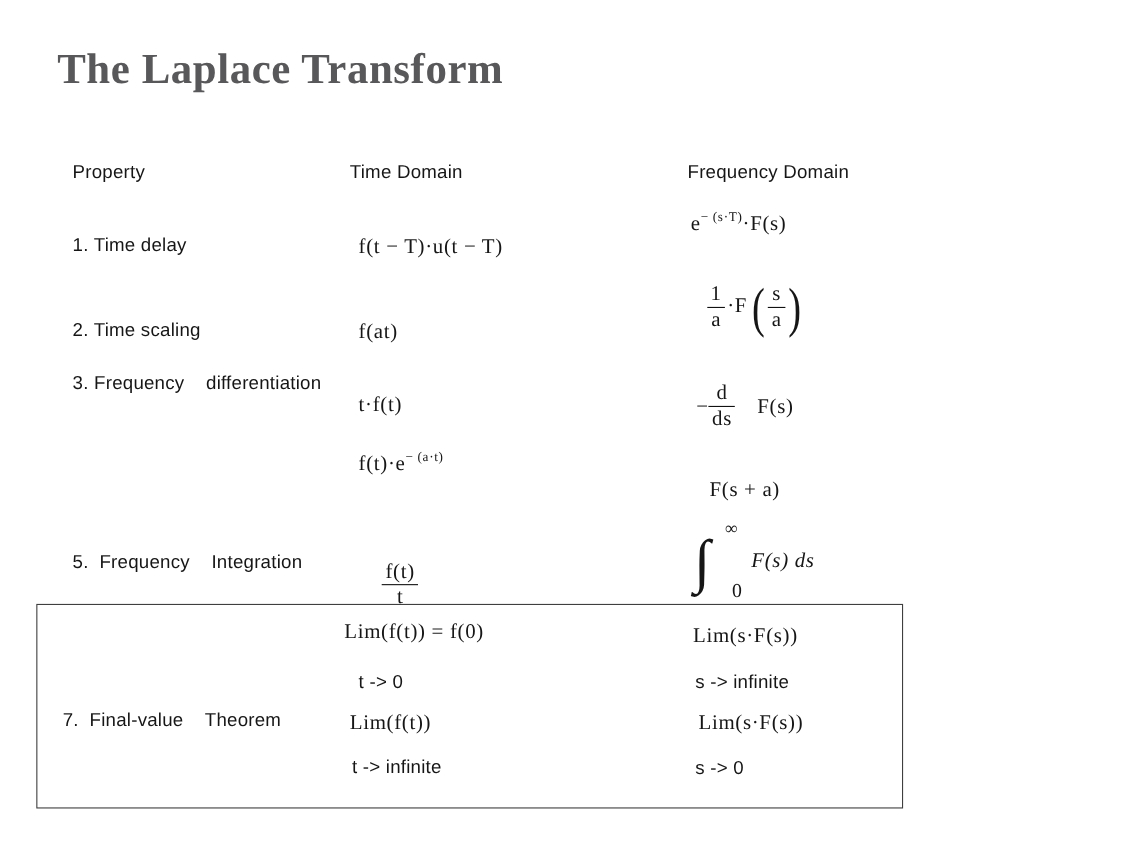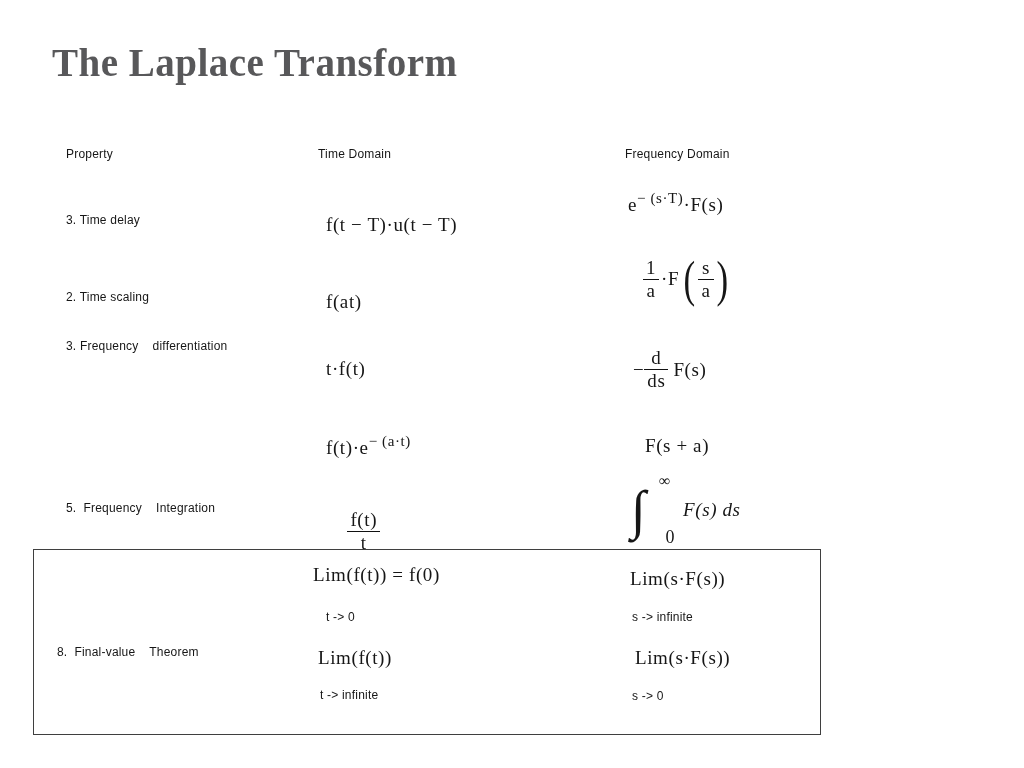--- a/index.html
+++ b/index.html
@@ -1,23 +1,23 @@
 <!DOCTYPE html>
 <html><head>
 <meta charset="utf-8">
 <style>
   html,body{margin:0;padding:0;background:#ffffff;}
   .slide{position:relative;width:1024px;height:768px;background:#ffffff;overflow:hidden;
          font-family:"Liberation Sans",sans-serif;color:#161616;border-radius:12px;}
   .cell{position:absolute;white-space:pre;}
   .title{position:absolute;left:52px;top:40px;font-family:"Liberation Serif",serif;
          font-weight:700;font-size:39px;color:#58585a;letter-spacing:0.5px;}
-  .sans{font-size:12px;letter-spacing:0.2px;}
+  .sans{font-size:17px;letter-spacing:0.2px;}
   .math{font-family:"Liberation Serif",serif;font-size:19px;letter-spacing:0.6px;}
-  .sup{font-size:15px;vertical-align:8px;letter-spacing:0.6px;}
+  .sup{font-size:12px;vertical-align:8px;letter-spacing:0.6px;}
   .fx{display:flex;align-items:center;}
   .frac{display:inline-flex;flex-direction:column;text-align:center;vertical-align:middle;}
   .frac .num{display:block;padding:0 3px;line-height:22px;}
   .frac .den{display:block;border-top:1.2px solid #111;padding:0 3px;line-height:22px;}
   .bigparen{font-size:50px;line-height:58px;font-weight:400;transform:scaleX(0.7);}
   .intwrap{position:relative;display:inline-block;width:42px;height:68px;}
   .intglyph{position:absolute;left:0;top:0;font-size:54px;line-height:68px;}
   .intupper{position:absolute;right:2px;top:-3px;font-size:16px;line-height:16px;}
   .intlower{position:absolute;right:-2px;bottom:-2px;font-size:18px;line-height:18px;}
   .intbody{margin-left:10px;font-style:italic;}
@@ -30,62 +30,62 @@
 <div class="slide">
 
   <div class="title">The Laplace Transform</div>
 
   <div class="cell sans" style="left:66px;top:147px">Property</div>
   <div class="cell sans" style="left:318px;top:147px">Time Domain</div>
   <div class="cell sans" style="left:625px;top:147px">Frequency Domain</div>
 
   <div class="box"></div>
 
-  <div class="cell sans" style="left:66px;top:213px">3. Time delay</div>
+  <div class="cell sans" style="left:66px;top:213px">1. Time delay</div>
   <div class="cell math" style="left:326px;top:214px">f(t − T)·u(t − T)</div>
   <div class="cell math" style="left:628px;top:190px"><span>e</span><span class="sup">− (s·T)</span><span>·F(s)</span></div>
 
   <div class="cell sans" style="left:66px;top:290px">2. Time scaling</div>
   <div class="cell math" style="left:326px;top:291px">f(at)</div>
   <div class="cell math fx" style="left:643px;top:250px;height:58px">
     <span class="frac"><span class="num">1</span><span class="den">a</span></span>
     <span style="margin:0 2px">·F</span>
     <span class="bigparen">(</span>
     <span class="frac"><span class="num">s</span><span class="den">a</span></span>
     <span class="bigparen">)</span>
   </div>
 
   <div class="cell sans" style="left:66px;top:339px">3. Frequency    differentiation</div>
   <div class="cell math" style="left:326px;top:358px">t·f(t)</div>
   <div class="cell math fx" style="left:633px;top:347px">
     <span>−</span>
     <span class="frac"><span class="num">d</span><span class="den">ds</span></span>
-    <span style="margin-left:5px">F(s)</span>
+    <span style="margin-left:20px">F(s)</span>
   </div>
 
-  <div class="cell math" style="left:326px;top:433px"><span>f(t)·e</span><span class="sup">− (a·t)</span></div>
+  <div class="cell math" style="left:326px;top:408px"><span>f(t)·e</span><span class="sup">− (a·t)</span></div>
   <div class="cell math" style="left:645px;top:435px">F(s + a)</div>
 
   <div class="cell sans" style="left:66px;top:501px">5.  Frequency    Integration</div>
   <div class="cell math" style="left:326px;top:487px">
     <span class="frac"><span class="num">f(t)</span><span class="den">t</span></span>
   </div>
   <div class="cell math fx" style="left:631px;top:476px">
     <span class="intwrap">
       <span class="intglyph">∫</span>
       <span class="intupper">∞</span>
       <span class="intlower">0</span>
     </span>
     <span class="intbody">F(s) ds</span>
   </div>
 
   <div class="cell math" style="left:313px;top:564px">Lim(f(t)) = f(0)</div>
   <div class="cell sans" style="left:326px;top:610px">t -&gt; 0</div>
   <div class="cell math" style="left:630px;top:568px">Lim(s·F(s))</div>
   <div class="cell sans" style="left:632px;top:610px">s -&gt; infinite</div>
 
-  <div class="cell sans" style="left:57px;top:645px">8.  Final-value    Theorem</div>
+  <div class="cell sans" style="left:57px;top:645px">7.  Final-value    Theorem</div>
   <div class="cell math" style="left:318px;top:647px">Lim(f(t))</div>
   <div class="cell sans" style="left:320px;top:688px">t -&gt; infinite</div>
   <div class="cell math" style="left:635px;top:647px">Lim(s·F(s))</div>
   <div class="cell sans" style="left:632px;top:689px">s -&gt; 0</div>
 
 </div>
 
 </body></html>

